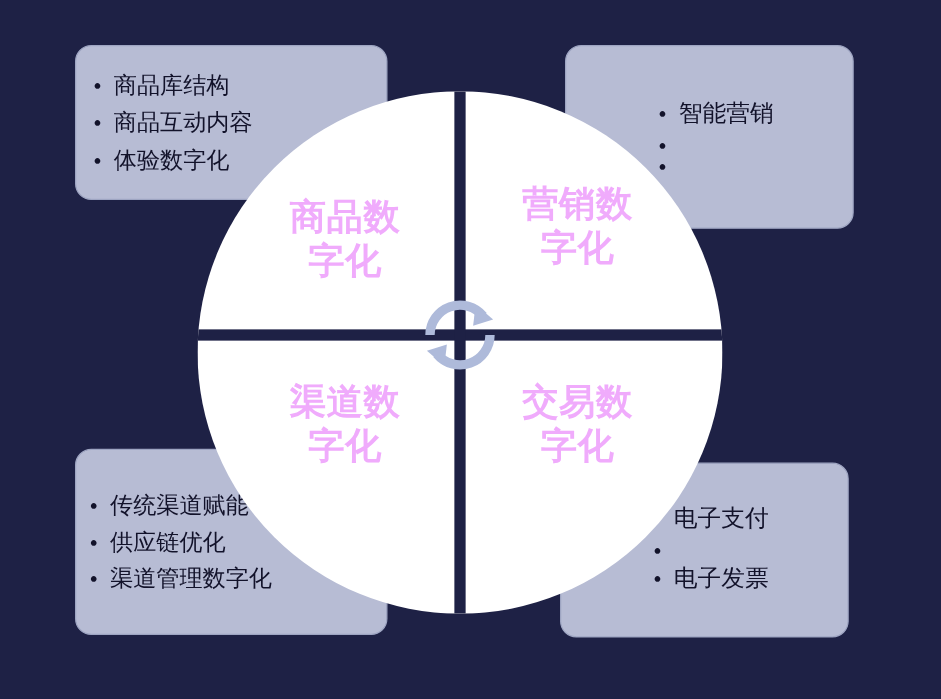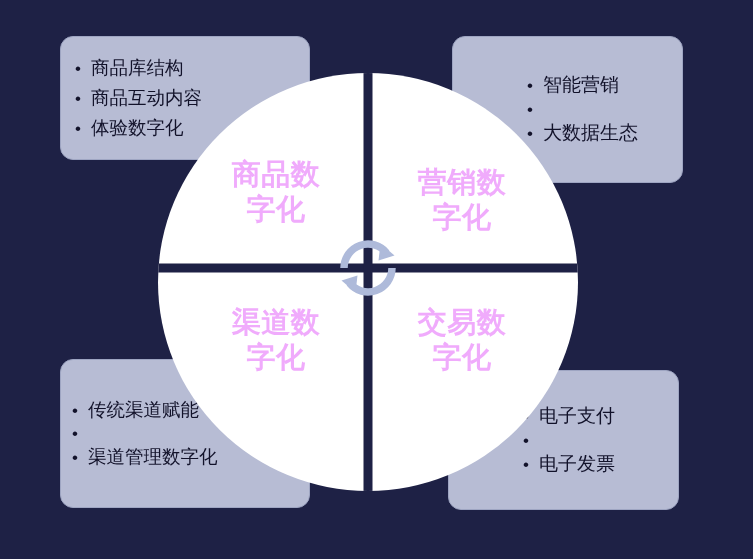--- a/index.html
+++ b/index.html
@@ -81,21 +81,21 @@
     z-index: 3;
     color: #f0abfc;
     font-size: 29px;
     font-weight: bold;
     line-height: 1.22;
     text-align: center;
     letter-spacing: 0.5px;
     white-space: pre-line;
   }
   .q-tl { left: 211px; top: 157px; width: 130px; }
-  .q-tr { left: 397px; top: 165px; width: 130px; text-align: center; }
+  .q-tr { left: 397px; top: 147px; width: 130px; text-align: center; }
   .q-bl { left: 211px; top: 305px; width: 130px; }
   .q-br { left: 397px; top: 305px; width: 130px; }
 </style>
 </head>
 <body>
 
 <div id="stage">
 
   <div class="card card-tl">
     <ul>
@@ -118,33 +118,33 @@
     <ul>
       <li>
         <span class="bullet">•</span>
         <span>智能营销</span>
       </li>
       <li>
         <span class="bullet">•</span>
       </li>
       <li>
         <span class="bullet">•</span>
-        <span>大数据生态</span>
       </li>
     </ul>
   </div>
 
   <div class="card card-bl">
     <ul>
       <li>
         <span class="bullet">•</span>
         <span>传统渠道赋能</span>
       </li>
       <li>
         <span class="bullet">•</span>
+        <span>供应链优化</span>
       </li>
       <li>
         <span class="bullet">•</span>
         <span>渠道管理数字化</span>
       </li>
     </ul>
   </div>
 
   <div class="card card-br">
     <ul>

